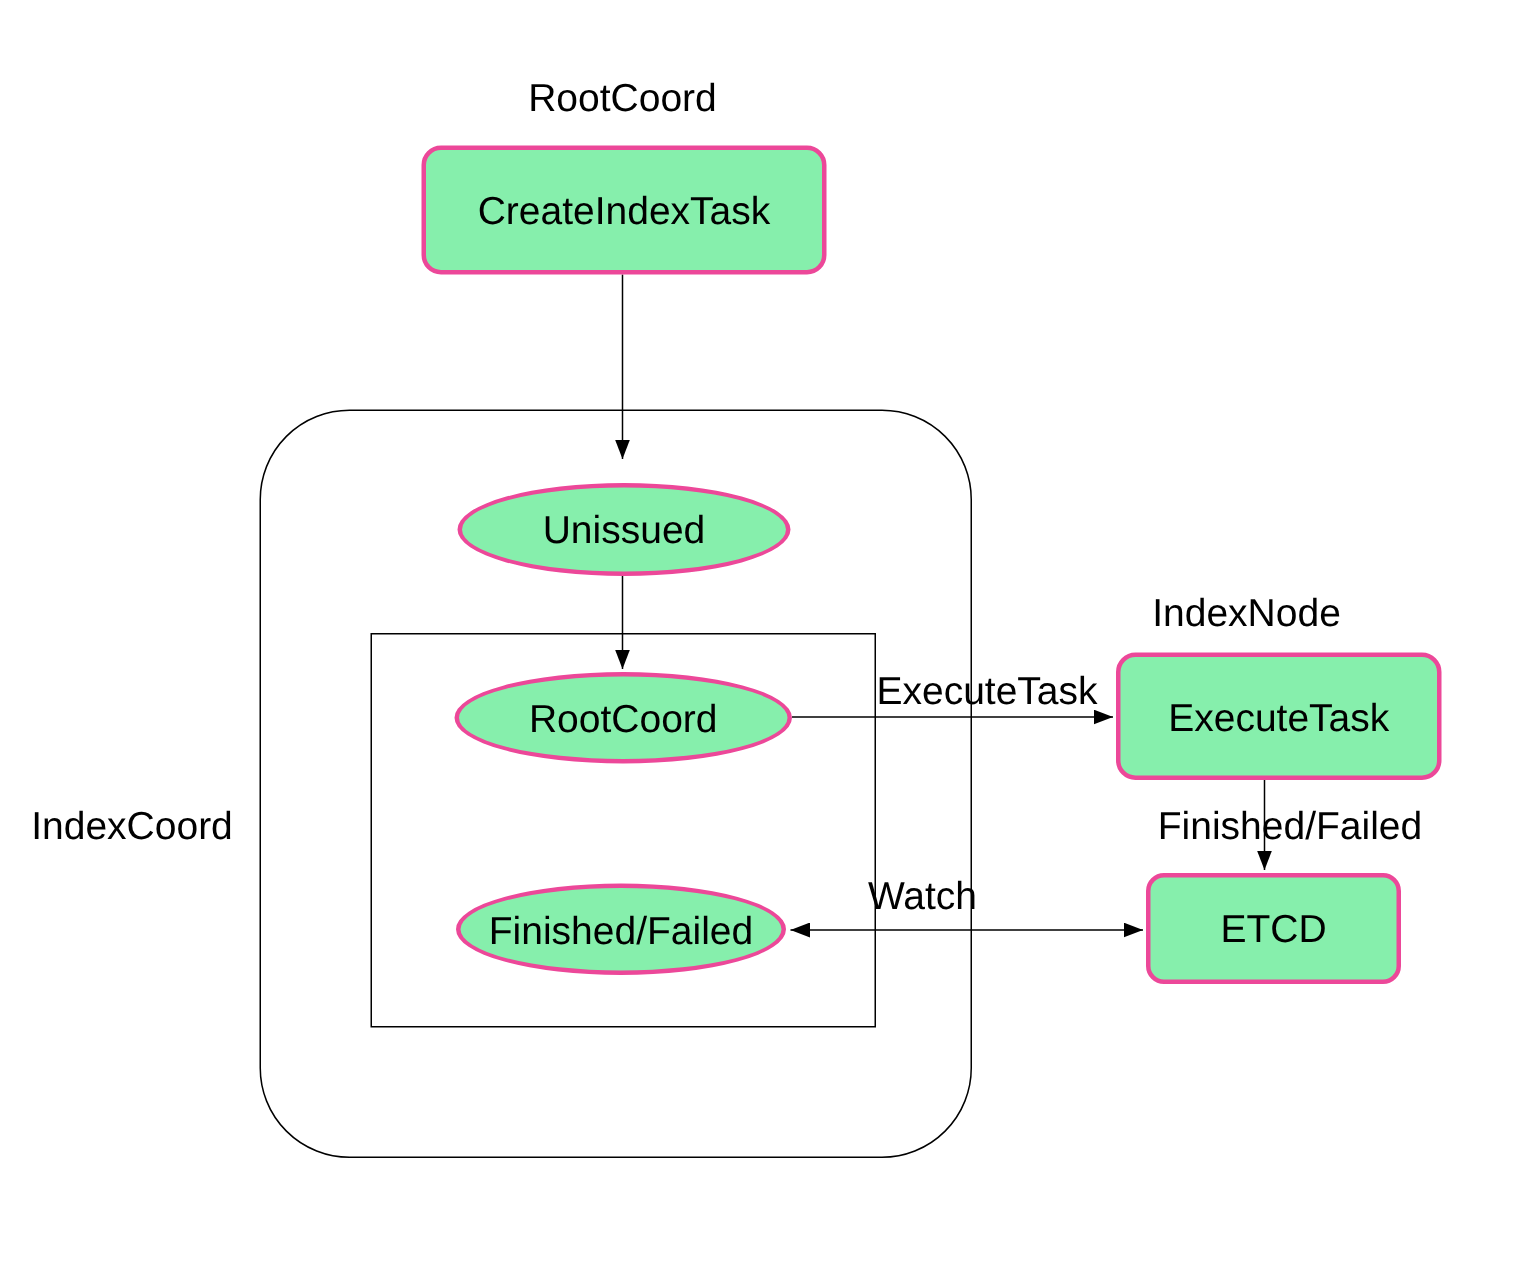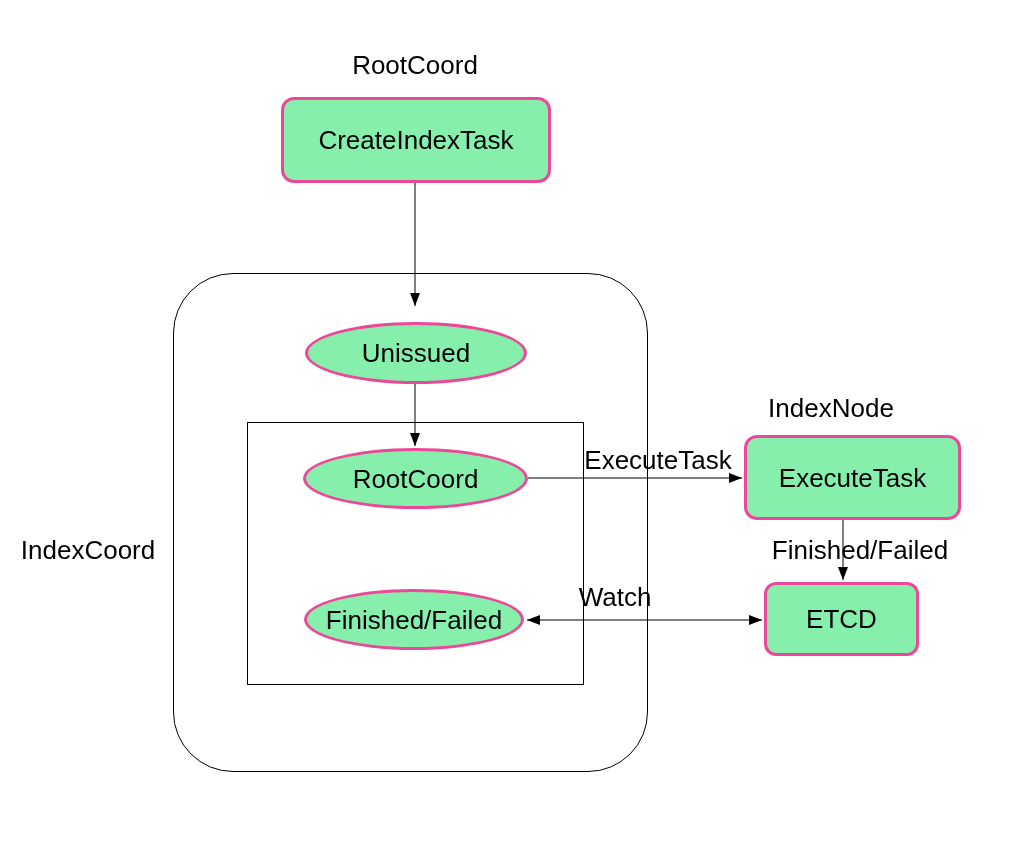--- a/index.html
+++ b/index.html
@@ -66,21 +66,21 @@
     position: absolute;
     transform: translate(-50%, -50%);
     font-size: 26px;
     line-height: 1.15;
     white-space: nowrap;
     background: transparent;
   }
   
   #node-create-index-task { left: 281px; top: 97px;  width: 270px; height: 86px; }
   #node-execute-task      { left: 744px; top: 435px; width: 217px; height: 85px; }
-  #node-etcd              { left: 764px; top: 582px; width: 155px; height: 74px; border-radius: 12px; justify-content: center; }
+  #node-etcd              { left: 764px; top: 582px; width: 170px; height: 74px; border-radius: 12px; justify-content: center; }
   #node-unissued          { left: 305px; top: 322px; width: 222px; height: 62px; }
   #node-in-progress       { left: 303px; top: 448px; width: 225px; height: 61px; }
   #node-finished-failed   { left: 304px; top: 589px; width: 220px; height: 61px; }
   
   #label-root-coord       { left: 415px; top: 66px; }
   #label-index-coord      { left: 88px;  top: 523px; margin-top: 28px; }
   #label-index-node       { left: 831px; top: 409px; }
   #label-assign-task-loop { left: 416px; top: 723px; }
   #label-peek-client      { left: 658px; top: 461px; }
   #label-finished-failed  { left: 860px; top: 551px; }

